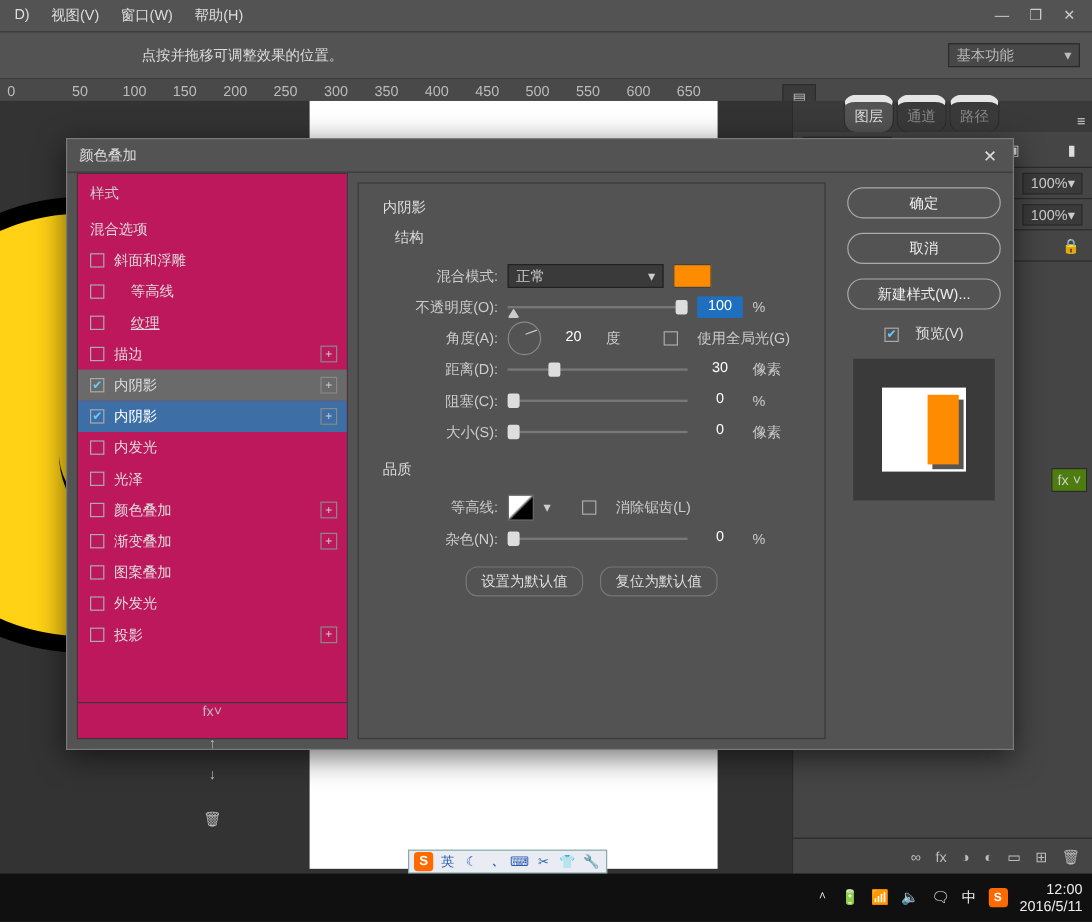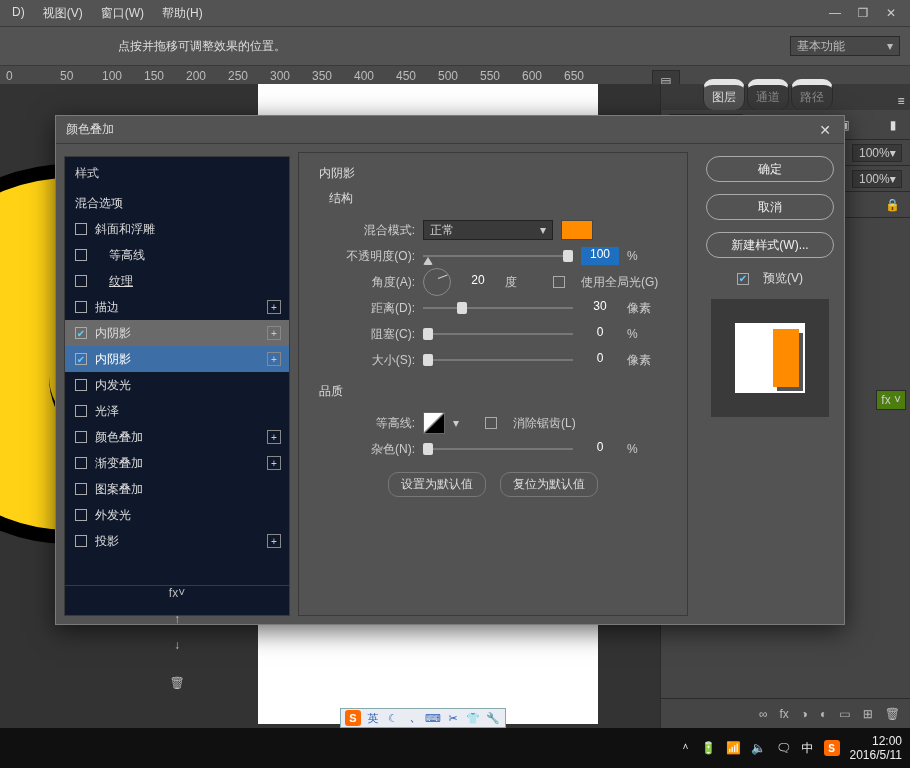--- a/index.html
+++ b/index.html
@@ -36,21 +36,21 @@
 .fx-badge { position:absolute; right:4px; top:306px; background:#4d7c0f; color:#ccc; padding:2px 4px; border:1px solid #2b2b2b; }
 .locks { height:26px; display:flex; justify-content:flex-end; align-items:center; padding:0 10px; border-bottom:1px solid #2b2b2b; }
 .panel-footer { height:30px; margin-top:auto; background:#454545; border-top:1px solid #2b2b2b; display:flex; align-items:center; justify-content:flex-end; gap:12px; padding:0 10px; color:#bbb; }
 
 
 .dialog { position:absolute; left:55px; top:115px; width:790px; height:510px; background:#535353; border:1px solid #7a7a7a; box-shadow:0 6px 24px rgba(0,0,0,.6); }
 .dlg-title { height:28px; display:flex; align-items:center; justify-content:space-between; padding:0 10px; color:#ddd; border-bottom:1px solid #3a3a3a; }
 .dlg-close { width:18px; height:18px; display:flex; align-items:center; justify-content:center; color:#ddd; font-size:14px; }
 .dlg-body { display:flex; height:calc(100% - 28px); }
 
-.styles-col { width:226px; border:1px solid #3a3a3a; margin:12px 0 8px 8px; display:flex; flex-direction:column; background:#0f172a; }
+.styles-col { width:226px; border:1px solid #3a3a3a; margin:0 0 8px 8px; display:flex; flex-direction:column; background:#be185d; }
 .styles-head { padding:8px 10px; color:#ccc; }
 .style-row { height:26px; display:flex; align-items:center; padding:0 10px; color:#ddd; position:relative; }
 .style-row.sel { background:#3d6fa6; color:#fff; }
 .style-row.sel2 { background:#6a6a6a; }
 .chk { width:12px; height:12px; border:1px solid #aaa; margin-right:8px; display:inline-flex; align-items:center; justify-content:center; font-size:10px; color:#2a6; }
 .chk.on::after { content:"✔"; color:#6cf; }
 .plus { position:absolute; right:8px; width:14px; height:14px; border:1px solid #888; display:flex; align-items:center; justify-content:center; font-size:10px; color:#ccc; }
 .styles-foot { margin-top:auto; height:30px; display:flex; align-items:center; gap:12px; padding:0 10px; border-top:1px solid #3a3a3a; color:#bbb;flex-direction:column; }
 .styles-foot .spacer { flex:1; }
 

